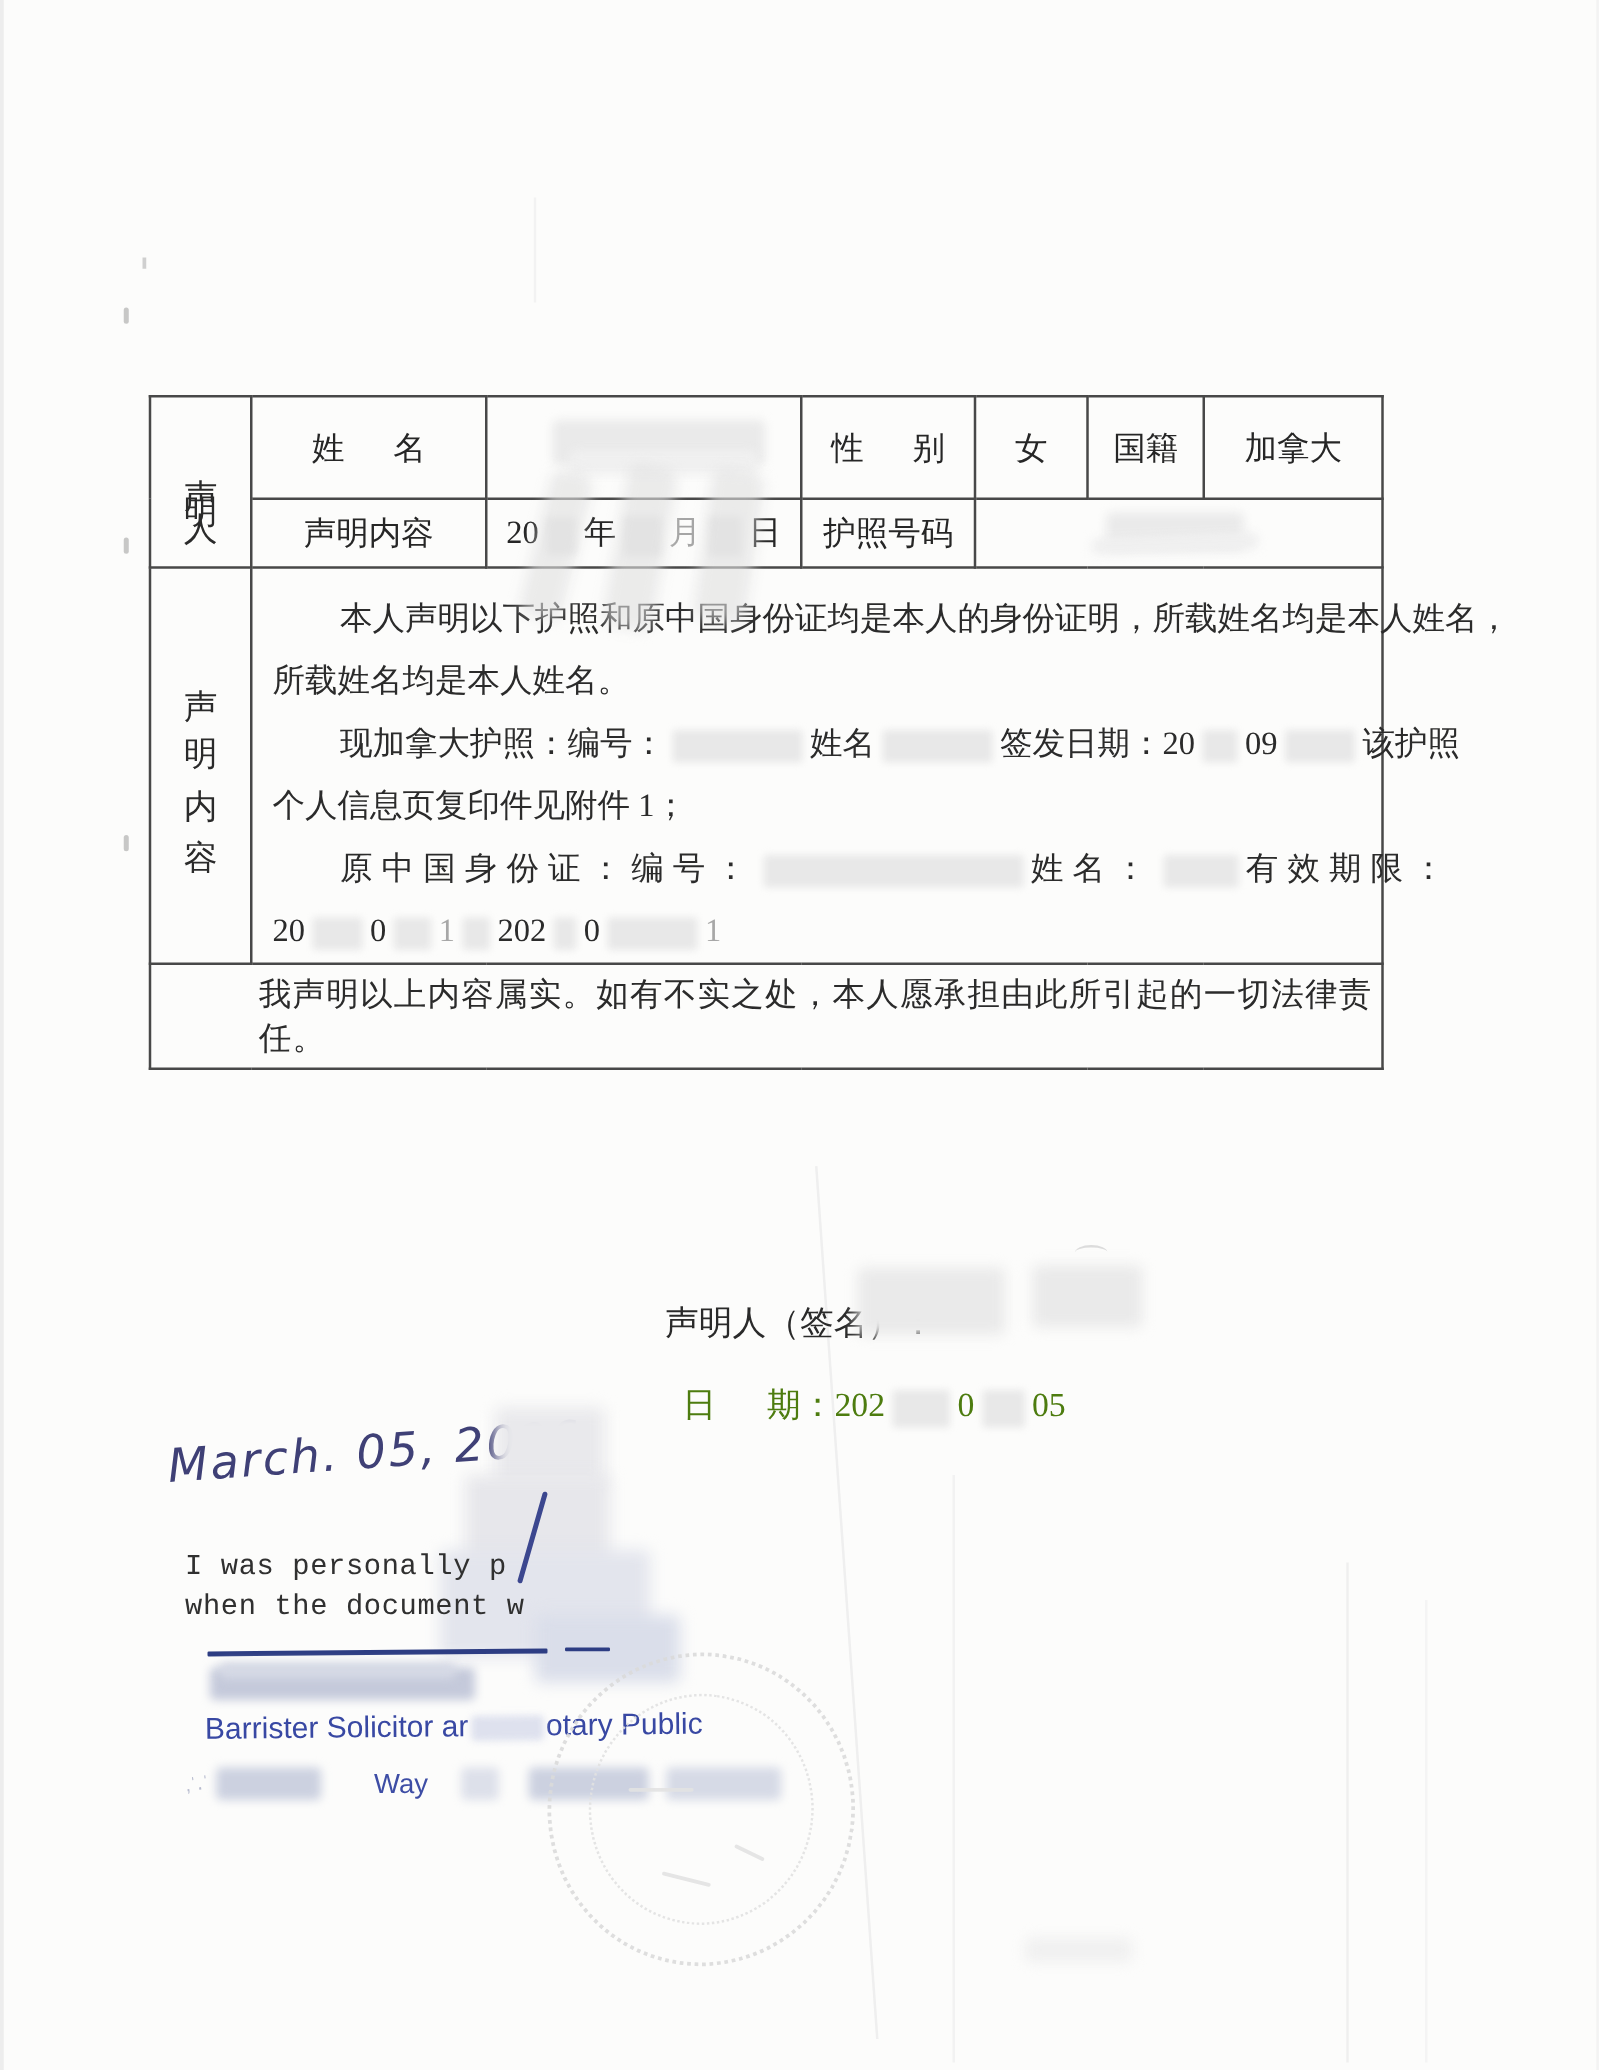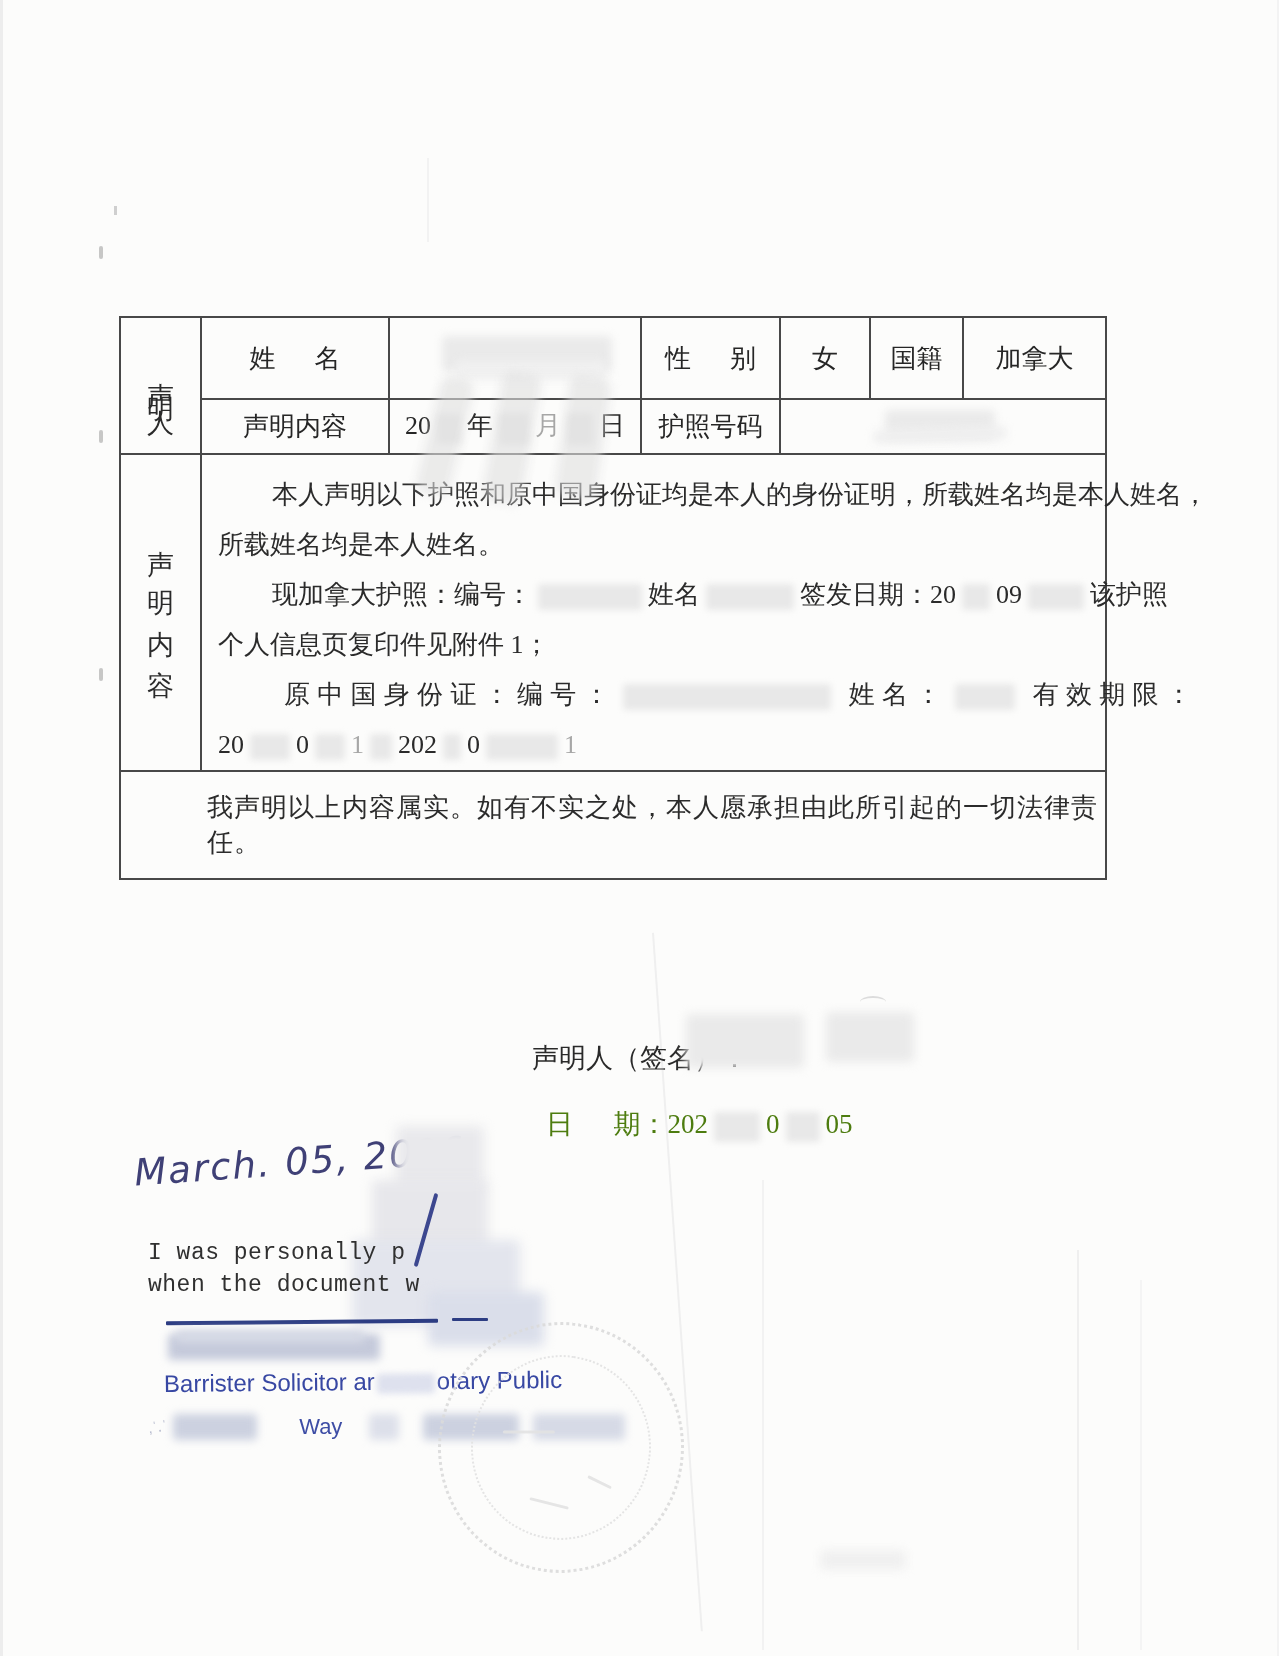--- a/index.html
+++ b/index.html
@@ -12,21 +12,21 @@
              font-size:46px;font-weight:700;color:#161616;letter-spacing:.85em;text-indent:.85em;}
 
   
   table.decl{position:absolute;left:119px;top:316px;width:986px;border-collapse:collapse;table-layout:fixed;}
   table.decl td{border:2px solid #484848;font-size:26px;text-align:center;vertical-align:middle;padding:0;position:relative;}
   .vtext{writing-mode:vertical-lr;text-orientation:upright;display:inline-block;font-size:27px;color:#2a2a2a;}
   .ls2{letter-spacing:1.5em;margin-right:-1.5em;}
   .content-cell{text-align:left !important;padding:14px 18px 0 16px !important;font-size:26.5px;color:#2b2b2b;}
   .cline{height:50px;line-height:50px;white-space:nowrap;}
   .ind{padding-left:54px;}
-  .lsp{letter-spacing:.28em;margin-left:12px;}
+  .lsp{letter-spacing:.28em;}
   .statement-cell{text-align:left !important;padding-left:86px !important;font-size:27px;letter-spacing:1px;color:#2b2b2b;}
 
   
   .rb{display:inline-block;vertical-align:middle;background:#e8e8e8;filter:blur(3px);border-radius:3px;height:26px;margin:0 6px;}
   .blurblock{position:absolute;background:#eaeaea;filter:blur(4px);border-radius:5px;}
   .smear{position:absolute;background:rgba(223,223,223,.6);filter:blur(5px);border-radius:10px;z-index:3;}
   .dim{opacity:.4;}
 
   
   .sig-label{position:absolute;left:532px;top:1040px;font-size:27px;color:#2a2a2a;}
@@ -130,21 +130,21 @@
         </div>
         <div class="cline">个人信息页复印件见附件 1；</div>
         <div class="cline ind">
           <span class="lsp">原中国身份证：编号：</span><span class="rb" style="width:208px;"></span><span class="lsp">姓名：</span><span class="rb" style="width:60px;"></span><span class="lsp">有效期限：</span>
         </div>
         <div class="cline">
           <span>20</span><span class="rb" style="width:40px;"></span><span>0</span><span class="rb" style="width:30px;"></span><span class="dim">1</span><span class="rb" style="width:22px;"></span><span>202</span><span class="rb" style="width:18px;"></span><span>0</span><span class="rb" style="width:72px;"></span><span class="dim">1</span>
         </div>
       </td>
     </tr>
-    <tr style="height:108px">
+    <tr style="height:84px">
       <td colspan="7" class="statement-cell">我声明以上内容属实。如有不实之处，本人愿承担由此所引起的一切法律责任。</td>
     </tr>
   </tbody>
     </table>
 
   <div class="sig-label">声明人（签名）：</div>
   <div class="blurblock" style="left:686px;top:1014px;width:118px;height:54px;filter:blur(5px);"></div>
   <div class="blurblock" style="left:826px;top:1012px;width:88px;height:50px;filter:blur(5px);"></div>
   <div class="abs" style="left:860px;top:996px;width:26px;height:10px;border-top:2px solid #cfcfcf;border-radius:50%;opacity:.7;"></div>
 

